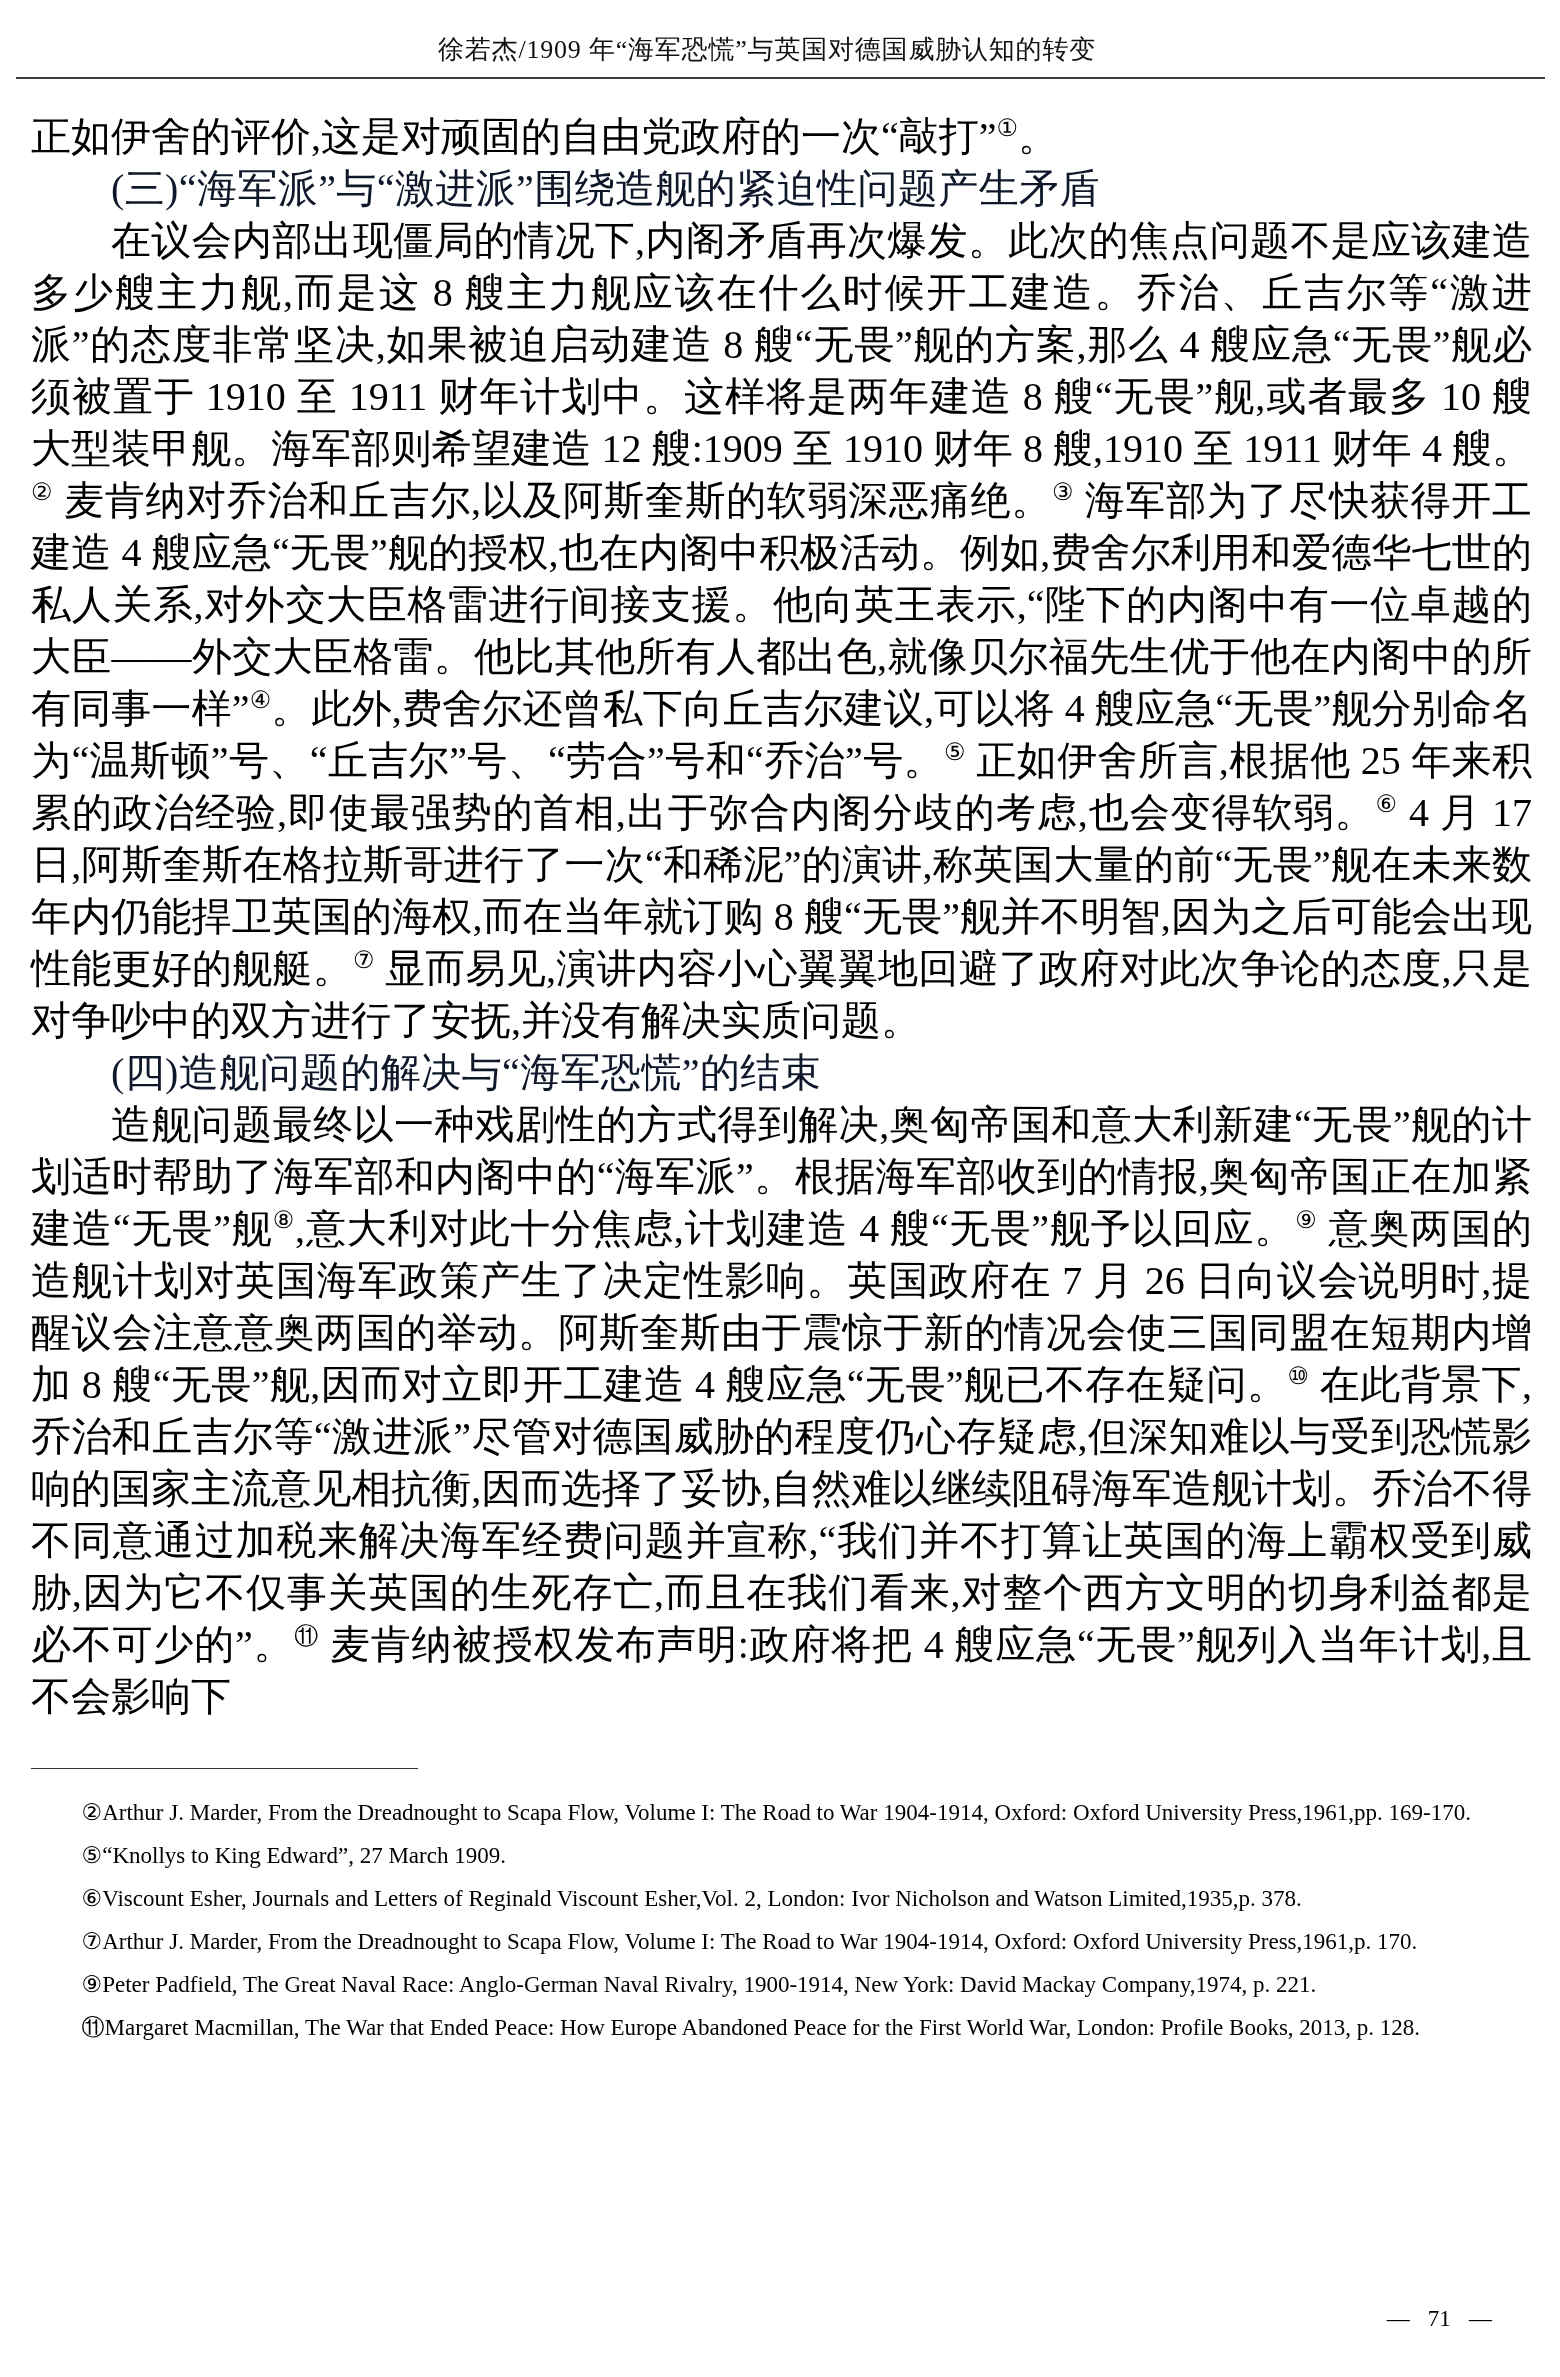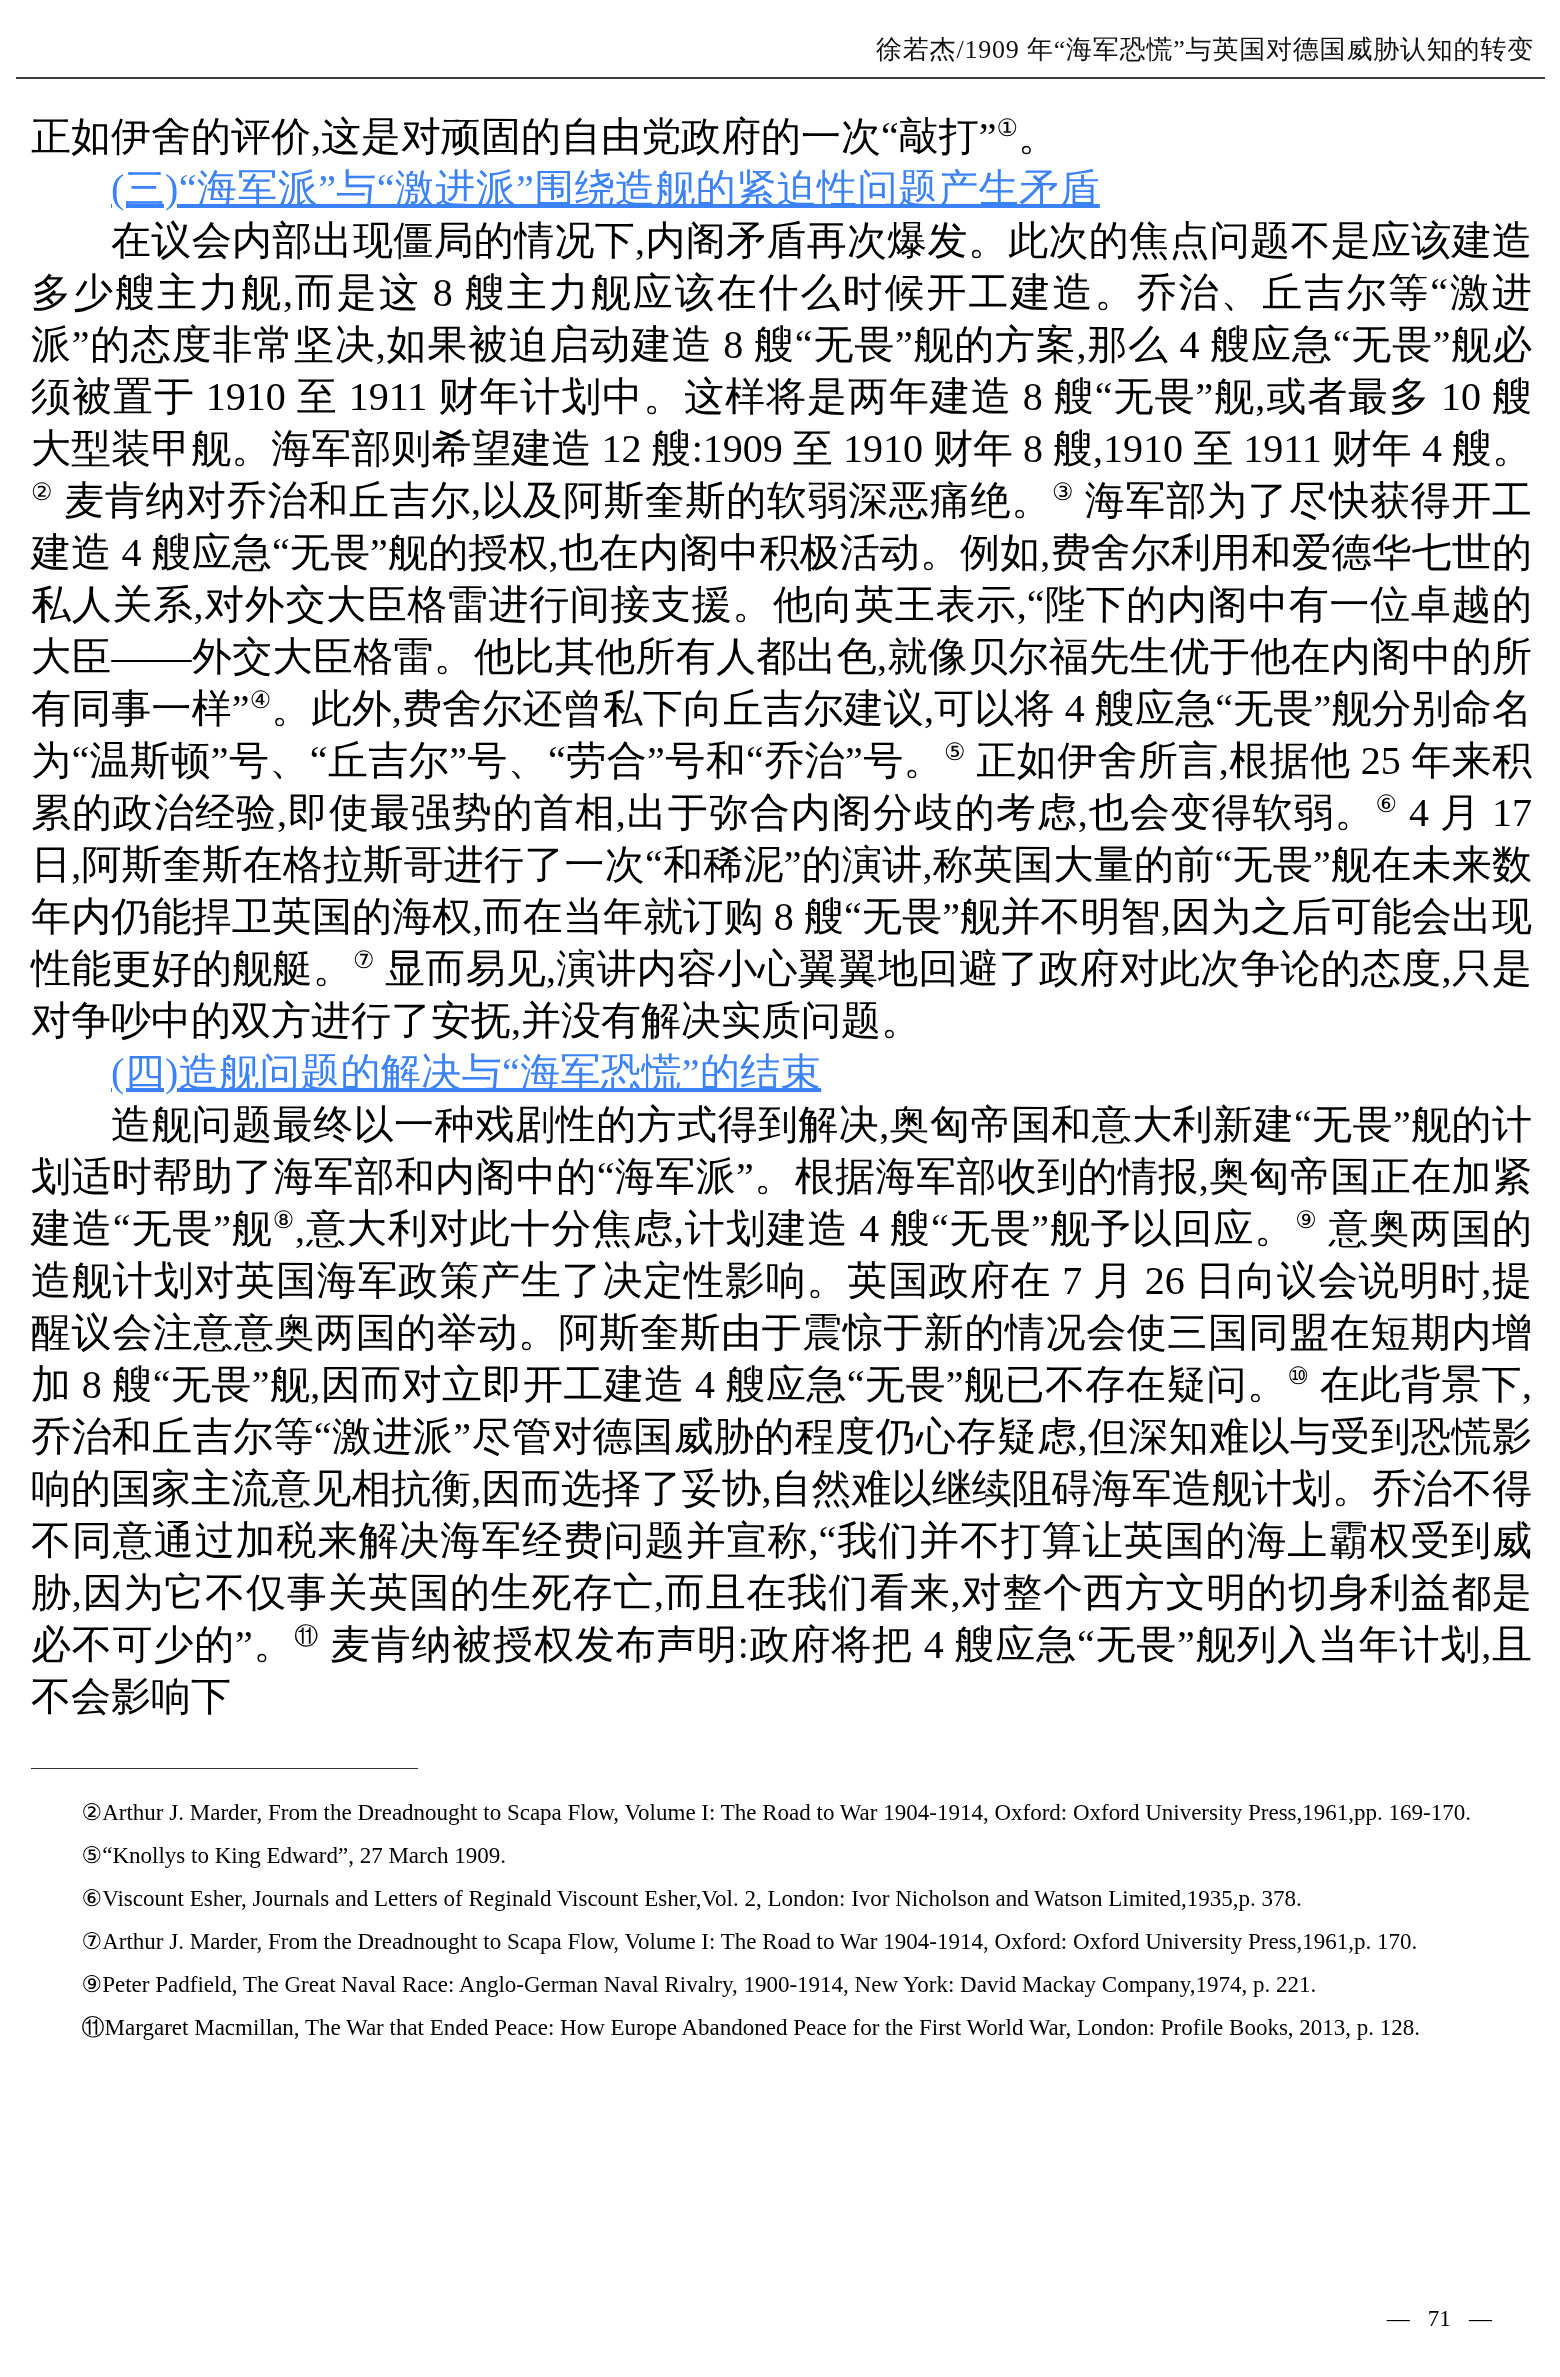--- a/index.html
+++ b/index.html
@@ -8,21 +8,21 @@
     width:1560px;
     height:2377px;
     margin:0 auto;
     background:#ffffff;
     font-family:"Liberation Serif","DejaVu Serif",serif;
     color:#000;
     overflow:hidden;
   }
   .running-head{
     margin:34px 26px 0 0;
-    text-align:right;
+    text-align:center;
     font-size:26px;
     line-height:31px;
     letter-spacing:0.8px;
     color:#111;
     font-family:"Liberation Serif","DejaVu Serif",serif;
   }
   .head-rule{
     margin:12.4px 15.5px 0 15.5px;
     border:none;
     border-top:2.3px solid #3d3d3d;
@@ -33,22 +33,21 @@
     font-size:40px;
     line-height:52px;
     text-align:justify;
     text-justify:inter-ideograph;
   }
   .body-text p{margin:0;padding:0;}
   .para-indent{text-indent:2em;}
   .section-heading{
     text-indent:2em;
     letter-spacing:0.4px;
-    color:#3b82f6;
-    text-decoration:underline;
+    color:#0f172a;
   }
   .body-text sup.ref{
     font-size:0.60em;
     line-height:0;
     vertical-align:super;
   }
   .footnote-rule{
     margin:45px 0 0 31px;
     width:387px;
     border:none;

